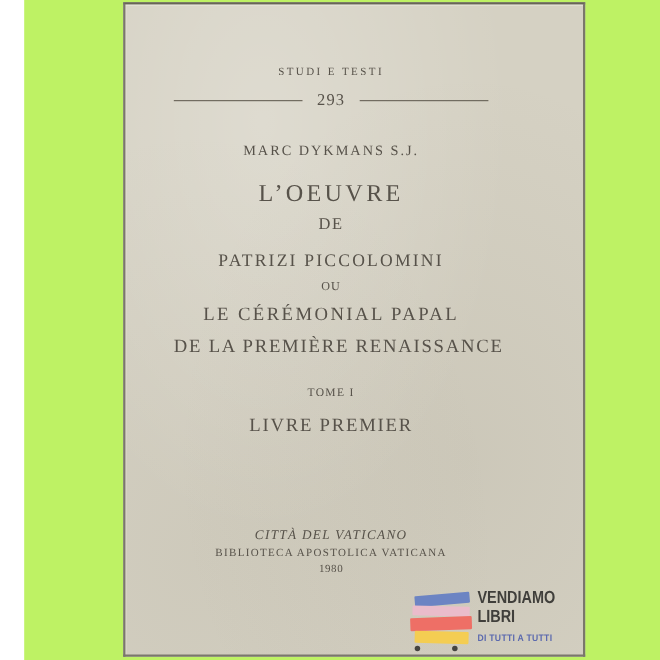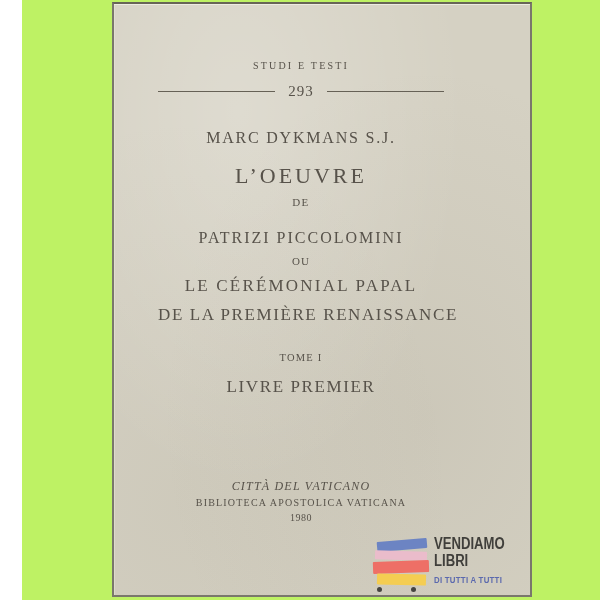--- a/index.html
+++ b/index.html
@@ -45,23 +45,23 @@
     width: 100%;
     text-align: center;
     white-space: nowrap;
     line-height: 1;
     color: #57524a;
   }
   .series        { top: 57px;  font-size: 10px;   letter-spacing: 2.2px; }
   .series-rule   { top: 80px;  display: flex; align-items: center; gap: 13px; }
   .series-rule .rule { flex: 1 1 auto; height: 0; border-top: 1px solid #666156; }
   .series-num    { font-size: 15px; letter-spacing: 1px; color: #57524a; }
-  .author        { top: 126px; font-size: 16px; letter-spacing: 1.8px; }
+  .author        { top: 126px; font-size: 13px; letter-spacing: 1.8px; }
   .title-1       { top: 161px; font-size: 22px;   letter-spacing: 3px; }
-  .title-2       { top: 193px; font-size: 11px;   letter-spacing: 1.5px; }
+  .title-2       { top: 193px; font-size: 15px;   letter-spacing: 1.5px; }
   .title-3       { top: 226px; font-size: 16px;   letter-spacing: 2px; }
   .connector     { top: 252px; font-size: 11px;   letter-spacing: 1px; }
   .subtitle-1    { top: 273px; font-size: 17px;   letter-spacing: 2.2px; }
   .subtitle-2    { top: 302px; font-size: 17px;   letter-spacing: 1.6px; }
   .tome          { top: 349px; font-size: 10.5px; letter-spacing: 1.2px; }
   .book-part     { top: 374px; font-size: 17px;   letter-spacing: 1.6px; }
   .imprint-city  { top: 476px; font-size: 12px;   letter-spacing: 1.2px; font-style: italic; }
   .imprint-pub   { top: 494px; font-size: 10px;   letter-spacing: 1.2px; }
   .imprint-year  { top: 509px; font-size: 10px;   letter-spacing: 0.5px; }
   

